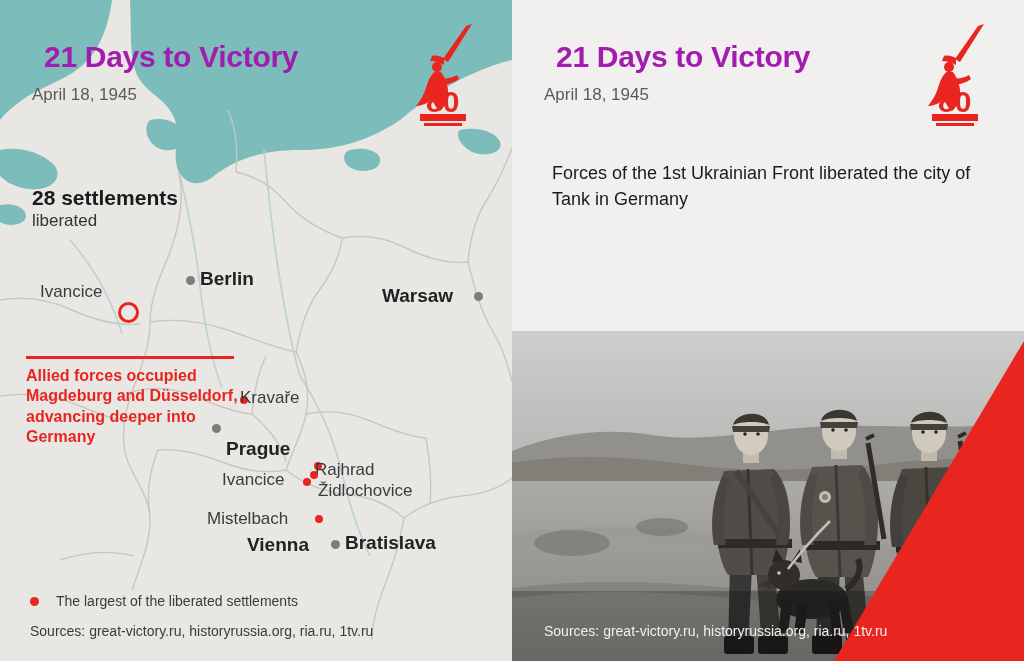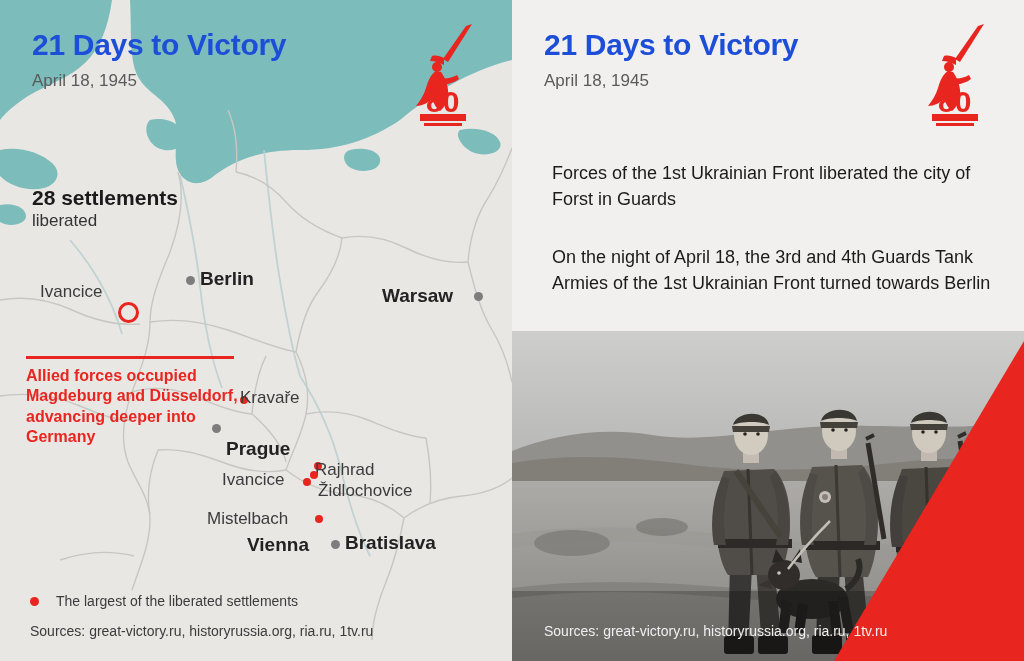--- a/index.html
+++ b/index.html
@@ -46,24 +46,24 @@
   
   .hdr {
     position: absolute;
     left: 32px;
     top: 28px;
     z-index: 20;
   }
   .hdr-title {
     font-size: 30px;
     font-weight: bold;
-    color: #1d4ed8;
+    color: #a21caf;
     letter-spacing: -0.3px;
     line-height: 1.1;
-    margin: 0;
+    margin: 12px;
   }
   .hdr-date {
     font-size: 17px;
     color: #5a5a5a;
     margin-top: 10px;
   }
 
   
   .logo {
     position: absolute;
@@ -382,22 +382,21 @@
                  C30,86 33,80 34,74 C35,66 32,57 27,50 Z"></path>
         <path d="M26,56 C32,57 38,56 43,53 L45,57 C40,61 33,63 27,62 Z"></path>
         <rect x="6" y="92" width="46" height="4"></rect>
       </g>
       <text x="12" y="90" font-family="Liberation Sans, sans-serif" font-size="30" font-weight="bold" fill="#e8251f">80</text>
       <rect x="6" y="96" width="46" height="3" fill="#e8251f"></rect>
       <rect x="10" y="101" width="38" height="3" fill="#e8251f"></rect>
     </svg>
 
     <div class="body-copy">
-      <p class="body-para">Forces of the 1st Ukrainian Front liberated the city of Forst in Guards</p>
-      <p class="body-para">On the night of April 18, the 3rd and 4th Guards Tank Armies of the 1st Ukrainian Front turned towards Berlin</p>
+      <p class="body-para">Forces of the 1st Ukrainian Front liberated the city of Tank in Germany</p>
     </div>
 
     <svg class="red-wedge" viewBox="0 0 190 320" preserveAspectRatio="none">
       <path d="M190,0 L190,320 L0,320 Z" fill="#e8251f"></path>
     </svg>
 
     <div class="photo">
       <svg viewBox="0 0 512 330" preserveAspectRatio="none" width="512" height="330">
         <defs>
           <linearGradient id="skyg" x1="0" y1="0" x2="0" y2="1">

